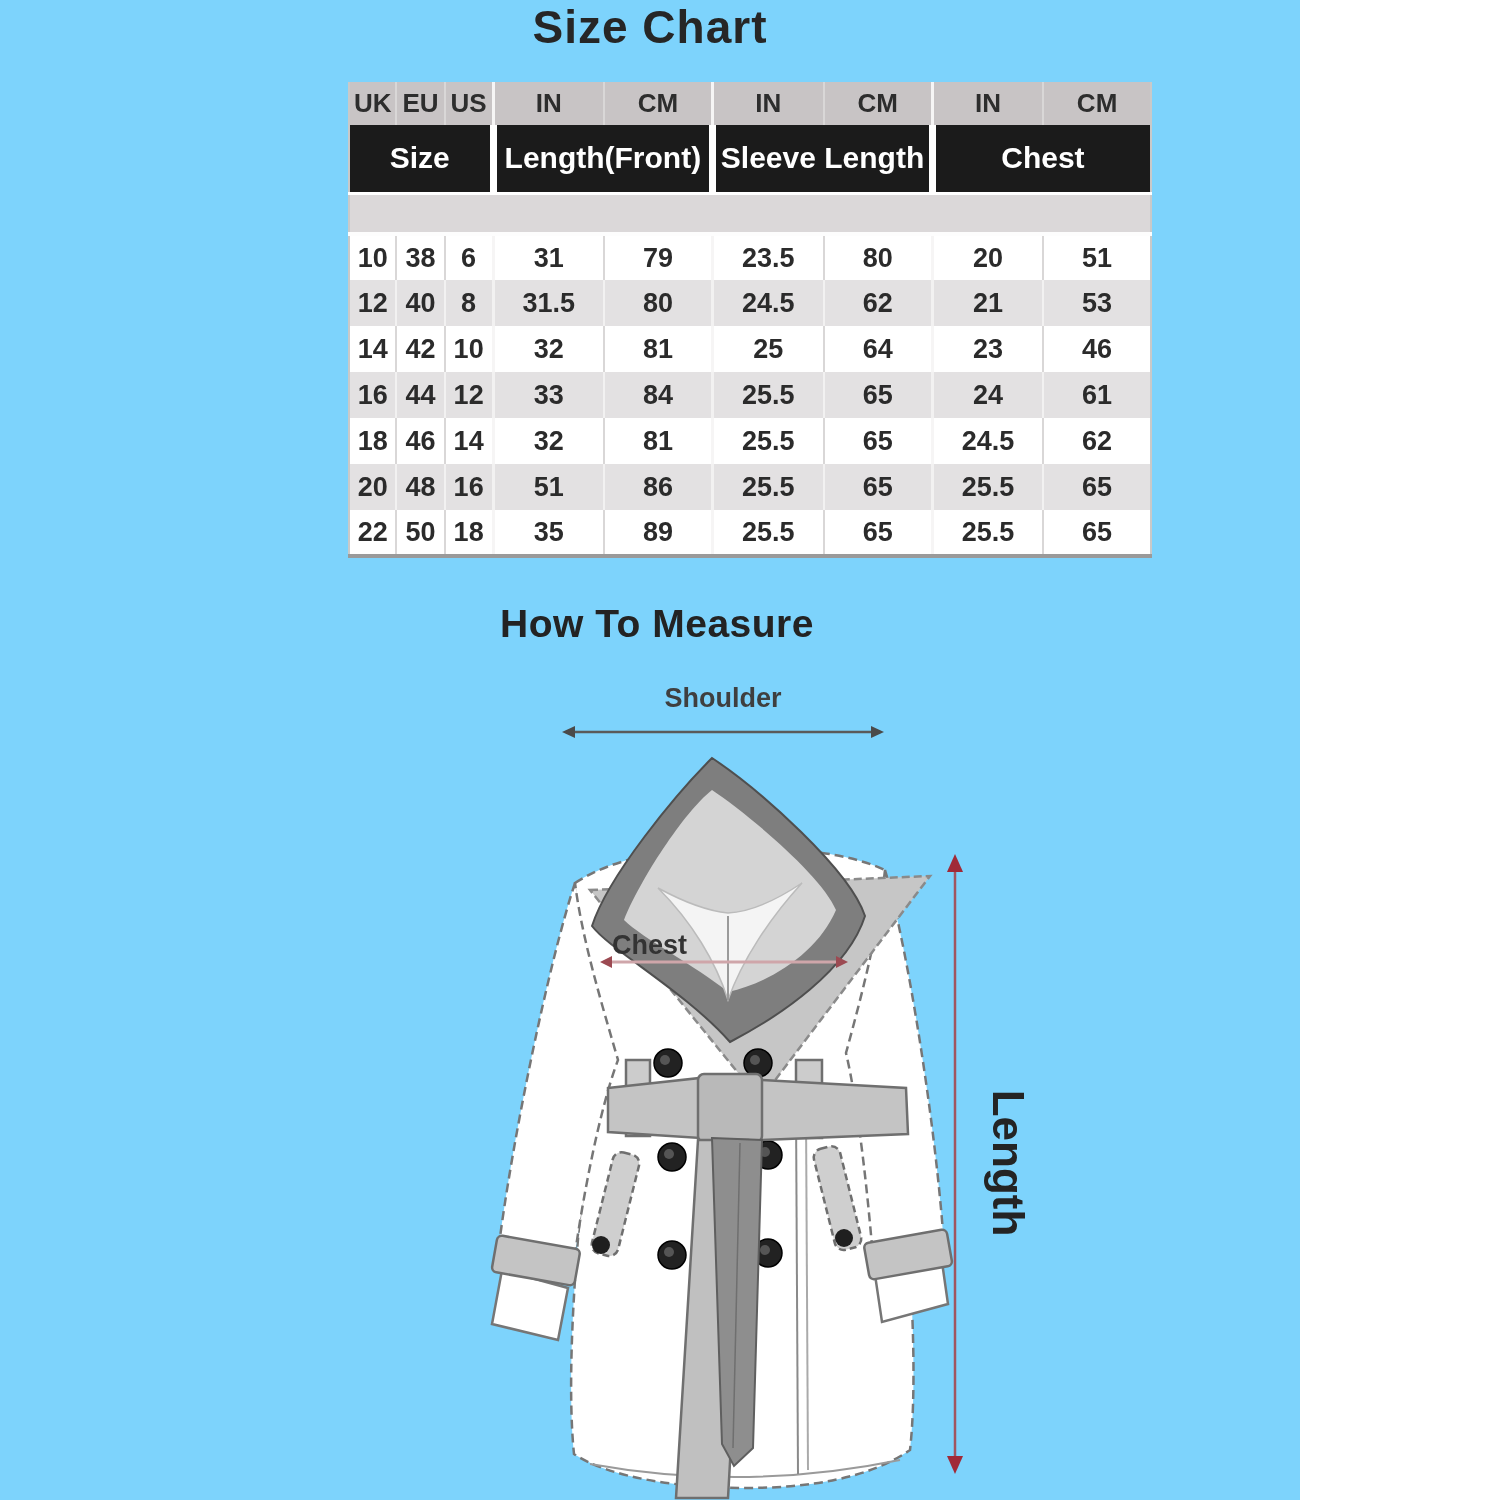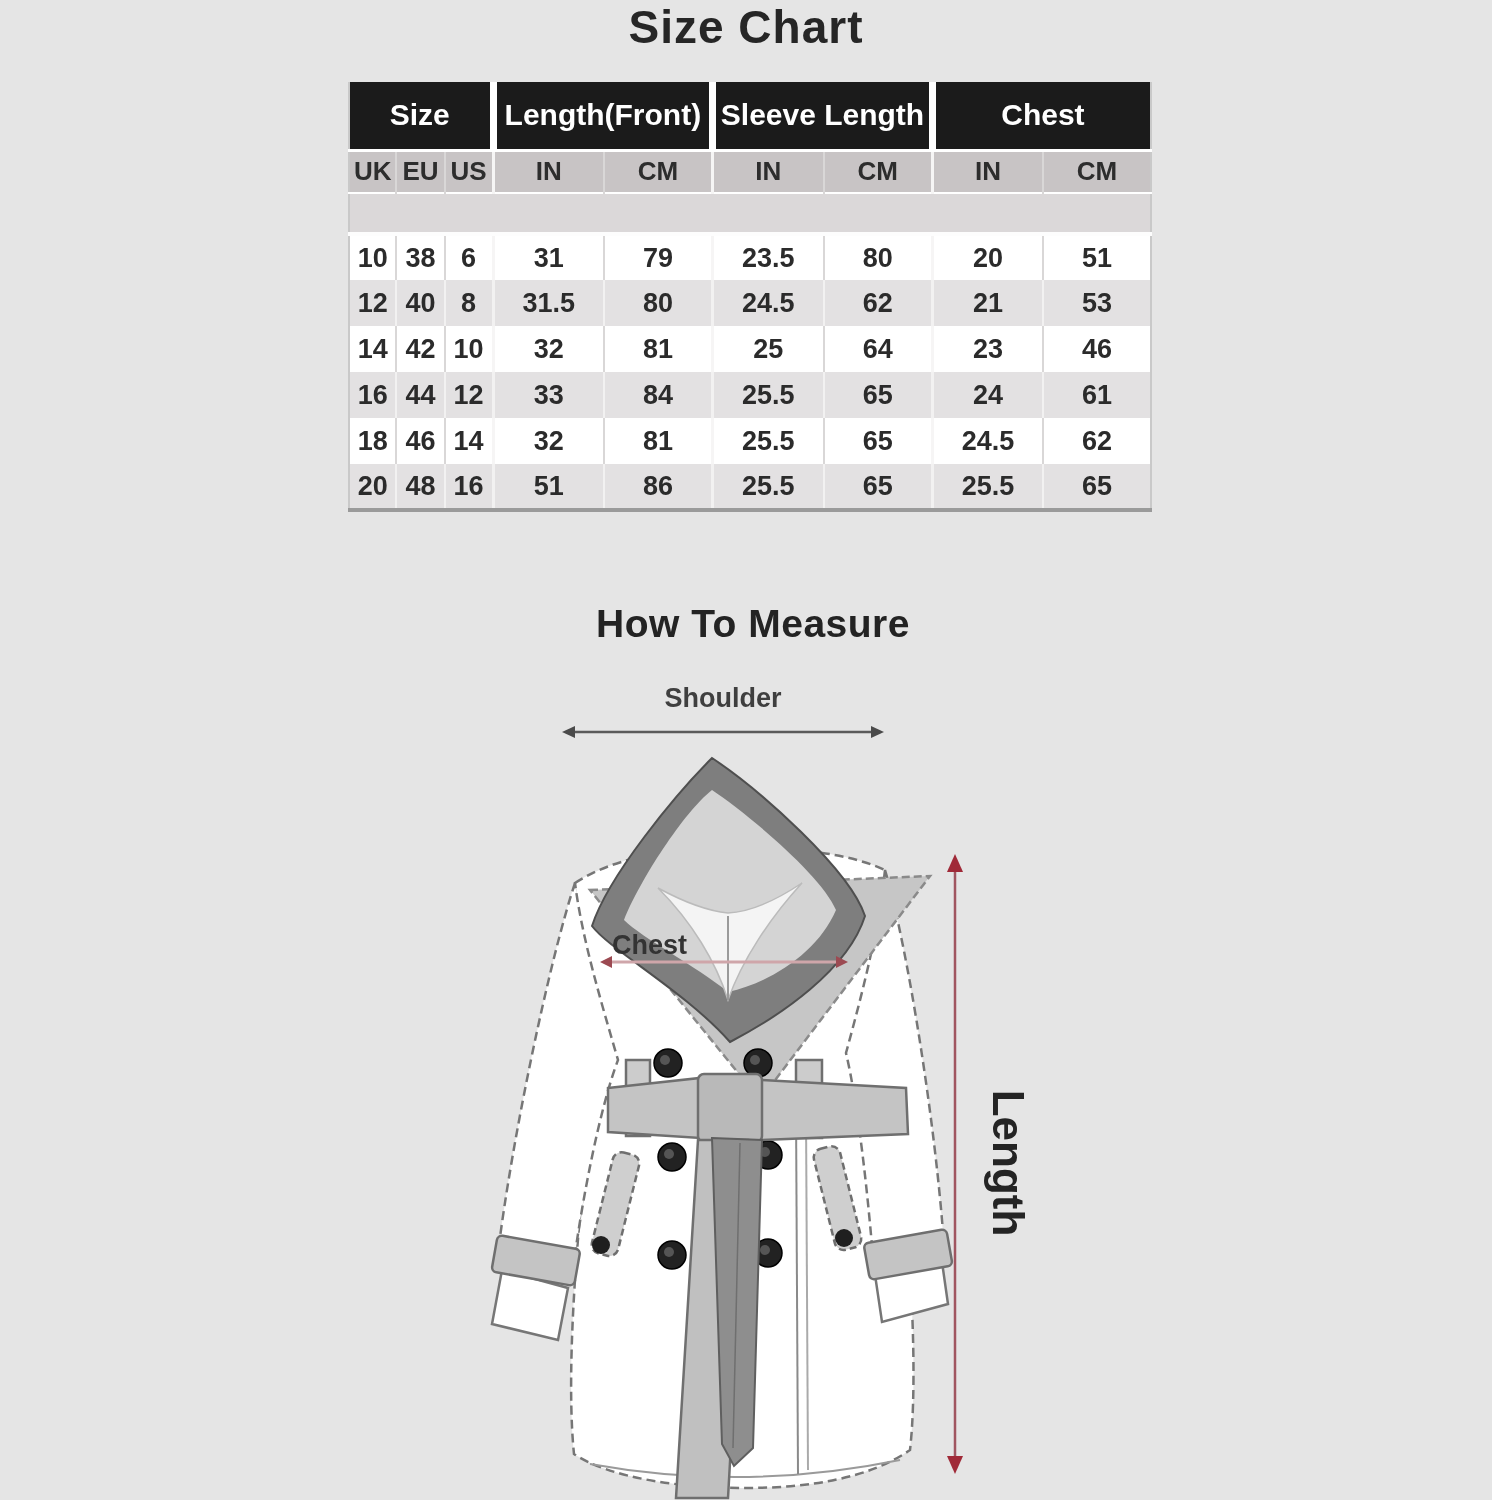--- a/index.html
+++ b/index.html
@@ -1,22 +1,22 @@
 <!DOCTYPE html>
 <html><head>
 <meta charset="utf-8">
 <style>
   * { margin: 0; padding: 0; box-sizing: border-box; }
   html, body { background: #ffffff; }
   body { font-family: "Liberation Sans", sans-serif; }
   #canvas {
     position: relative;
-    width: 1492px;
+    width: 1300px;
     height: 1500px;
-    background: #e5e5e5;
+    background: #7dd3fc;
     overflow: hidden;
   }
 
   
   .page-title {
     position: absolute;
     top: 0px; left: 0; width: 100%;
     text-align: center;
     font-size: 46px;
     font-weight: bold;
@@ -107,37 +107,37 @@
           <col style="width:48px">
           <col style="width:48px">
         <col style="width:110px">
           <col style="width:108px">
         <col style="width:110px">
           <col style="width:108px">
         <col style="width:110px">
           <col style="width:107px">
       </colgroup>
       <thead>
-        <tr id="group-row">
-            <th class="grp gap" colspan="3">Size</th>
-            <th class="grp gap" colspan="2">Length(Front)</th>
-            <th class="grp gap" colspan="2">Sleeve Length</th>
-            <th class="grp" colspan="2">Chest</th>
-          </tr>
         <tr id="sub-row">
             <th class="sub sep-thin">UK</th>
             <th class="sub sep-thin">EU</th>
             <th class="sub sep-group">US</th>
             <th class="sub sep-thin">IN</th>
             <th class="sub sep-group">CM</th>
             <th class="sub sep-thin">IN</th>
             <th class="sub sep-group">CM</th>
             <th class="sub sep-thin">IN</th>
             <th class="sub">CM</th>
           </tr>
+        <tr id="group-row">
+            <th class="grp gap" colspan="3">Size</th>
+            <th class="grp gap" colspan="2">Length(Front)</th>
+            <th class="grp gap" colspan="2">Sleeve Length</th>
+            <th class="grp" colspan="2">Chest</th>
+          </tr>
       </thead>
       <tbody id="table-body">
           <tr>
             <td class="spacer" colspan="9"></td>
           </tr>
           <tr>
             <td class="cell sep-thin">10</td>
             <td class="cell sep-thin">38</td>
             <td class="cell sep-group">6</td>
             <td class="cell sep-thin">31</td>
@@ -190,20 +190,31 @@
             <td class="cell sep-group">65</td>
             <td class="cell sep-thin">24.5</td>
             <td class="cell">62</td>
           </tr>
           <tr class="alt">
             <td class="cell sep-thin">20</td>
             <td class="cell sep-thin">48</td>
             <td class="cell sep-group">16</td>
             <td class="cell sep-thin">51</td>
             <td class="cell sep-group">86</td>
+            <td class="cell sep-thin">25.5</td>
+            <td class="cell sep-group">65</td>
+            <td class="cell sep-thin">25.5</td>
+            <td class="cell">65</td>
+          </tr>
+          <tr>
+            <td class="cell sep-thin">22</td>
+            <td class="cell sep-thin">50</td>
+            <td class="cell sep-group">18</td>
+            <td class="cell sep-thin">35</td>
+            <td class="cell sep-group">89</td>
             <td class="cell sep-thin">25.5</td>
             <td class="cell sep-group">65</td>
             <td class="cell sep-thin">25.5</td>
             <td class="cell">65</td>
           </tr>
         </tbody>
     </table>
   </div>
 
   <div class="measure-title">How To Measure</div>

